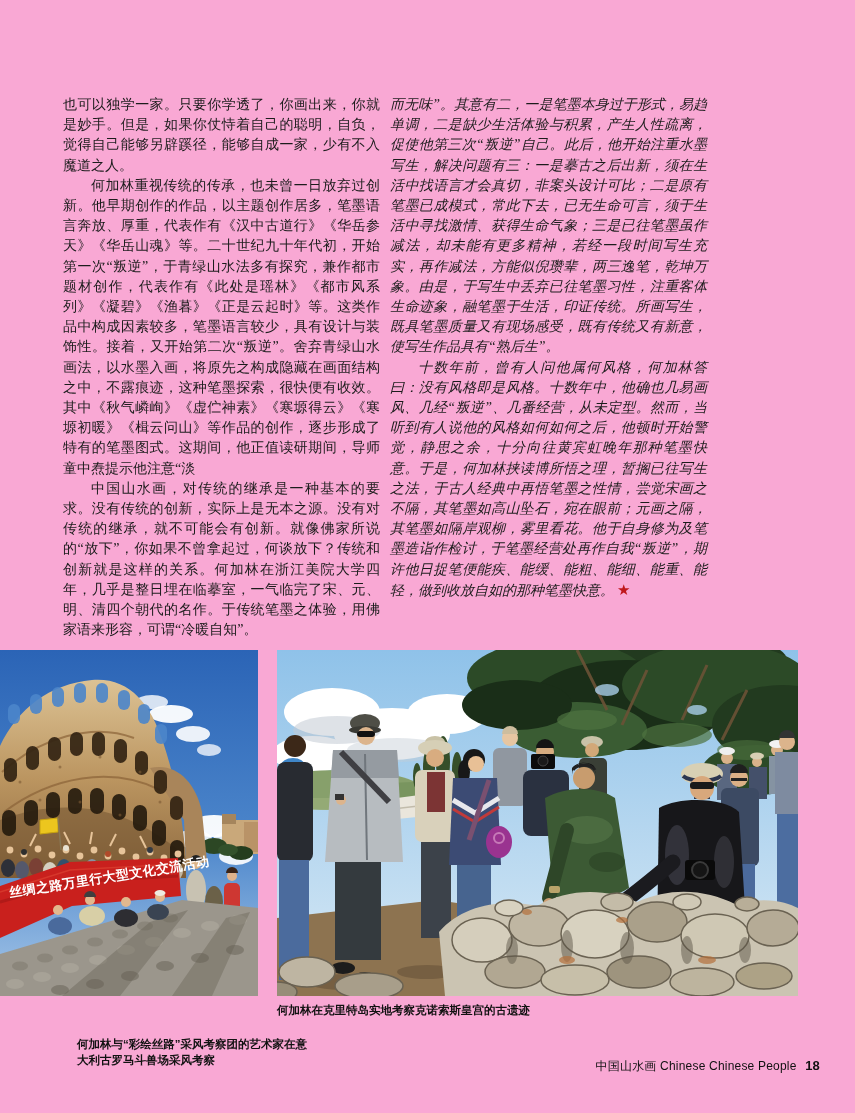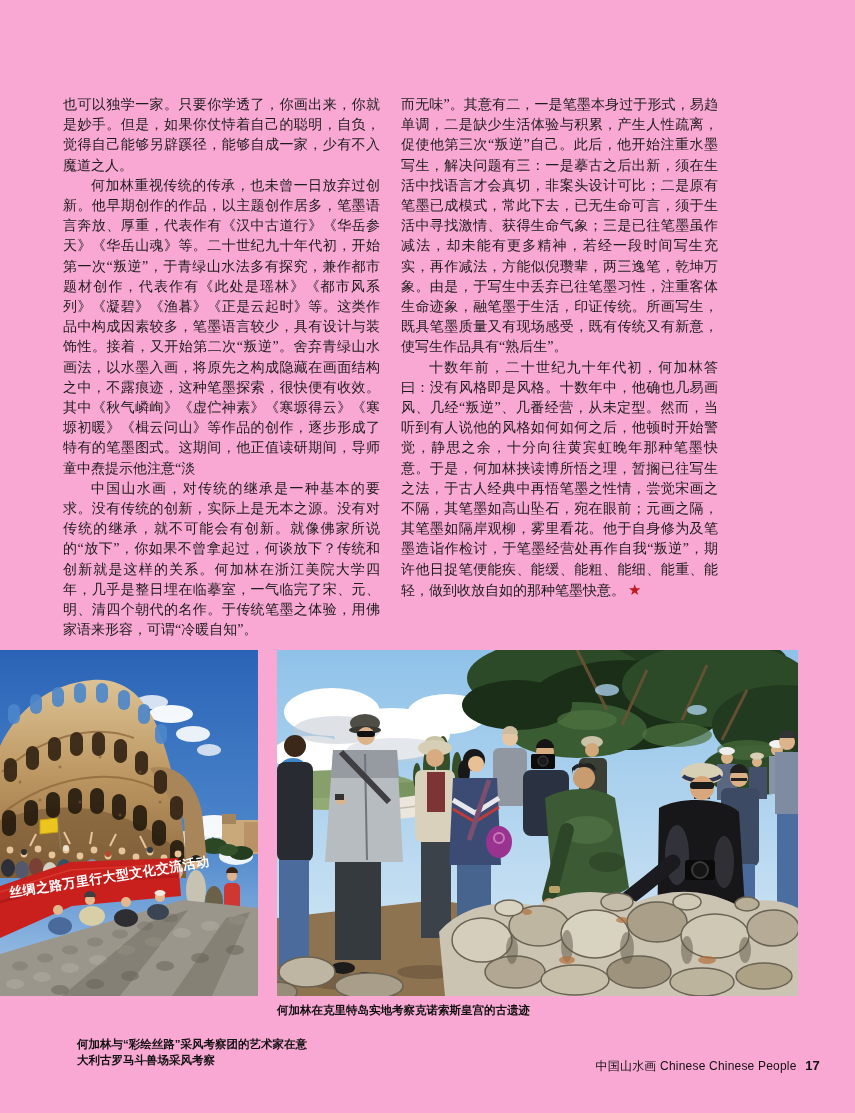--- a/index.html
+++ b/index.html
@@ -1,21 +1,21 @@
 <!DOCTYPE html>
 <html><head>
 <meta charset="utf-8">
 <style>
   html,body{margin:0;padding:0;background:#e9e9e9;}
   .page{position:relative;width:855px;height:1113px;background:#f9a8d4;overflow:hidden;
         font-family:"Liberation Serif", serif;padding-left:12px;}
   
   .col{position:absolute;top:95px;width:317px;font-size:14px;line-height:20.2px;
        color:#1c1c1c;text-align:justify;word-break:break-all;}
-  .col1{left:63px;} .col2{left:401px;}
+  .col1{left:63px;} .col2{left:390px;font-style:italic;}
   .col p{margin:0;}
   .ind{text-indent:2em;}
   .star{color:#c0181c;font-family:"DejaVu Sans",sans-serif;font-size:15px;padding-left:3px;}
   
   figure{position:absolute;margin:0;padding:0;}
   .photoL{left:0;top:650px;width:258px;height:346px;}
   .photoR{left:277px;top:650px;width:521px;height:346px;}
   figure svg{display:block;}
   
   .caption{position:absolute;font-family:"Liberation Sans",sans-serif;font-weight:700;
@@ -32,21 +32,21 @@
 
 <div class="page">
 
   <div class="col col1">
     <p>也可以独学一家。只要你学透了，你画出来，你就是妙手。但是，如果你仗恃着自己的聪明，自负，觉得自己能够另辟蹊径，能够自成一家，少有不入魔道之人。</p>
     <p class="ind">何加林重视传统的传承，也未曾一日放弃过创新。他早期创作的作品，以主题创作居多，笔墨语言奔放、厚重，代表作有《汉中古道行》《华岳参天》《华岳山魂》等。二十世纪九十年代初，开始第一次“叛逆”，于青绿山水法多有探究，兼作都市题材创作，代表作有《此处是瑶林》《都市风系列》《凝碧》《渔暮》《正是云起时》等。这类作品中构成因素较多，笔墨语言较少，具有设计与装饰性。接着，又开始第二次“叛逆”。舍弃青绿山水画法，以水墨入画，将原先之构成隐藏在画面结构之中，不露痕迹，这种笔墨探索，很快便有收效。其中《秋气嶙峋》《虚伫神素》《寒塬得云》《寒塬初暖》《楫云问山》等作品的创作，逐步形成了特有的笔墨图式。这期间，他正值读研期间，导师童中焘提示他注意“淡</p>
     <p class="ind">中国山水画，对传统的继承是一种基本的要求。没有传统的创新，实际上是无本之源。没有对传统的继承，就不可能会有创新。就像佛家所说的“放下”，你如果不曾拿起过，何谈放下？传统和创新就是这样的关系。何加林在浙江美院大学四年，几乎是整日埋在临摹室，一气临完了宋、元、明、清四个朝代的名作。于传统笔墨之体验，用佛家语来形容，可谓“冷暖自知”。</p>
   </div>
   <div class="col col2">
     <p>而无味”。其意有二，一是笔墨本身过于形式，易趋单调，二是缺少生活体验与积累，产生人性疏离，促使他第三次“叛逆”自己。此后，他开始注重水墨写生，解决问题有三：一是摹古之后出新，须在生活中找语言才会真切，非案头设计可比；二是原有笔墨已成模式，常此下去，已无生命可言，须于生活中寻找激情、获得生命气象；三是已往笔墨虽作减法，却未能有更多精神，若经一段时间写生充实，再作减法，方能似倪瓒辈，两三逸笔，乾坤万象。由是，于写生中丢弃已往笔墨习性，注重客体生命迹象，融笔墨于生活，印证传统。所画写生，既具笔墨质量又有现场感受，既有传统又有新意，使写生作品具有“熟后生”。</p>
-    <p class="ind"><span>十数年前，二十世纪九十年代初，何加林答曰：没有风格即是风格。十数年中，他确也几易画风、几经“叛逆”、几番经营，从未定型。然而，当听到有人说他的风格如何如何之后，他顿时开始警觉，静思之余，十分向往黄宾虹晚年那种笔墨快意。于是，何加林挟读博所悟之理，暂搁已往写生之法，于古人经典中再悟笔墨之性情，尝觉宋画之不隔，其笔墨如高山坠石，宛在眼前；元画之隔，其笔墨如隔岸观柳，雾里看花。他于自身修为及笔墨造诣作检讨，于笔墨经营处再作自我“叛逆”，期许他日捉笔便能疾、能缓、能粗、能细、能重、能轻，做到收放自如的那种笔墨快意。</span><span class="star">★</span></p>
+    <p class="ind"><span>十数年前，曾有人问他属何风格，何加林答曰：没有风格即是风格。十数年中，他确也几易画风、几经“叛逆”、几番经营，从未定型。然而，当听到有人说他的风格如何如何之后，他顿时开始警觉，静思之余，十分向往黄宾虹晚年那种笔墨快意。于是，何加林挟读博所悟之理，暂搁已往写生之法，于古人经典中再悟笔墨之性情，尝觉宋画之不隔，其笔墨如高山坠石，宛在眼前；元画之隔，其笔墨如隔岸观柳，雾里看花。他于自身修为及笔墨造诣作检讨，于笔墨经营处再作自我“叛逆”，期许他日捉笔便能疾、能缓、能粗、能细、能重、能轻，做到收放自如的那种笔墨快意。</span><span class="star">★</span></p>
   </div>
 
   <figure class="photoL">
     <svg viewBox="0 0 258 346" width="258" height="346" preserveAspectRatio="none">
       <defs>
         <linearGradient id="skyL" x1="0" y1="0" x2="0" y2="1">
           <stop offset="0" stop-color="#2b64b6"></stop>
             <stop offset="0.55" stop-color="#4c86cb"></stop>
             <stop offset="1" stop-color="#a9c9e9"></stop>
         </linearGradient>
@@ -437,16 +437,16 @@
       </g>
     </svg>
   </figure>
 
   <figcaption class="caption cap1">何加林与“彩绘丝路”采风考察团的艺术家在意大利古罗马斗兽场采风考察</figcaption>
   <figcaption class="caption cap2">何加林在克里特岛实地考察克诺索斯皇宫的古遗迹</figcaption>
 
   <div class="footer">
     <span>中国山水画</span>
     <span>Chinese Chinese People</span>
-    <span class="pnum">17</span>
+    <span class="pnum">18</span>
   </div>
 
 </div>
 
 </body></html>

